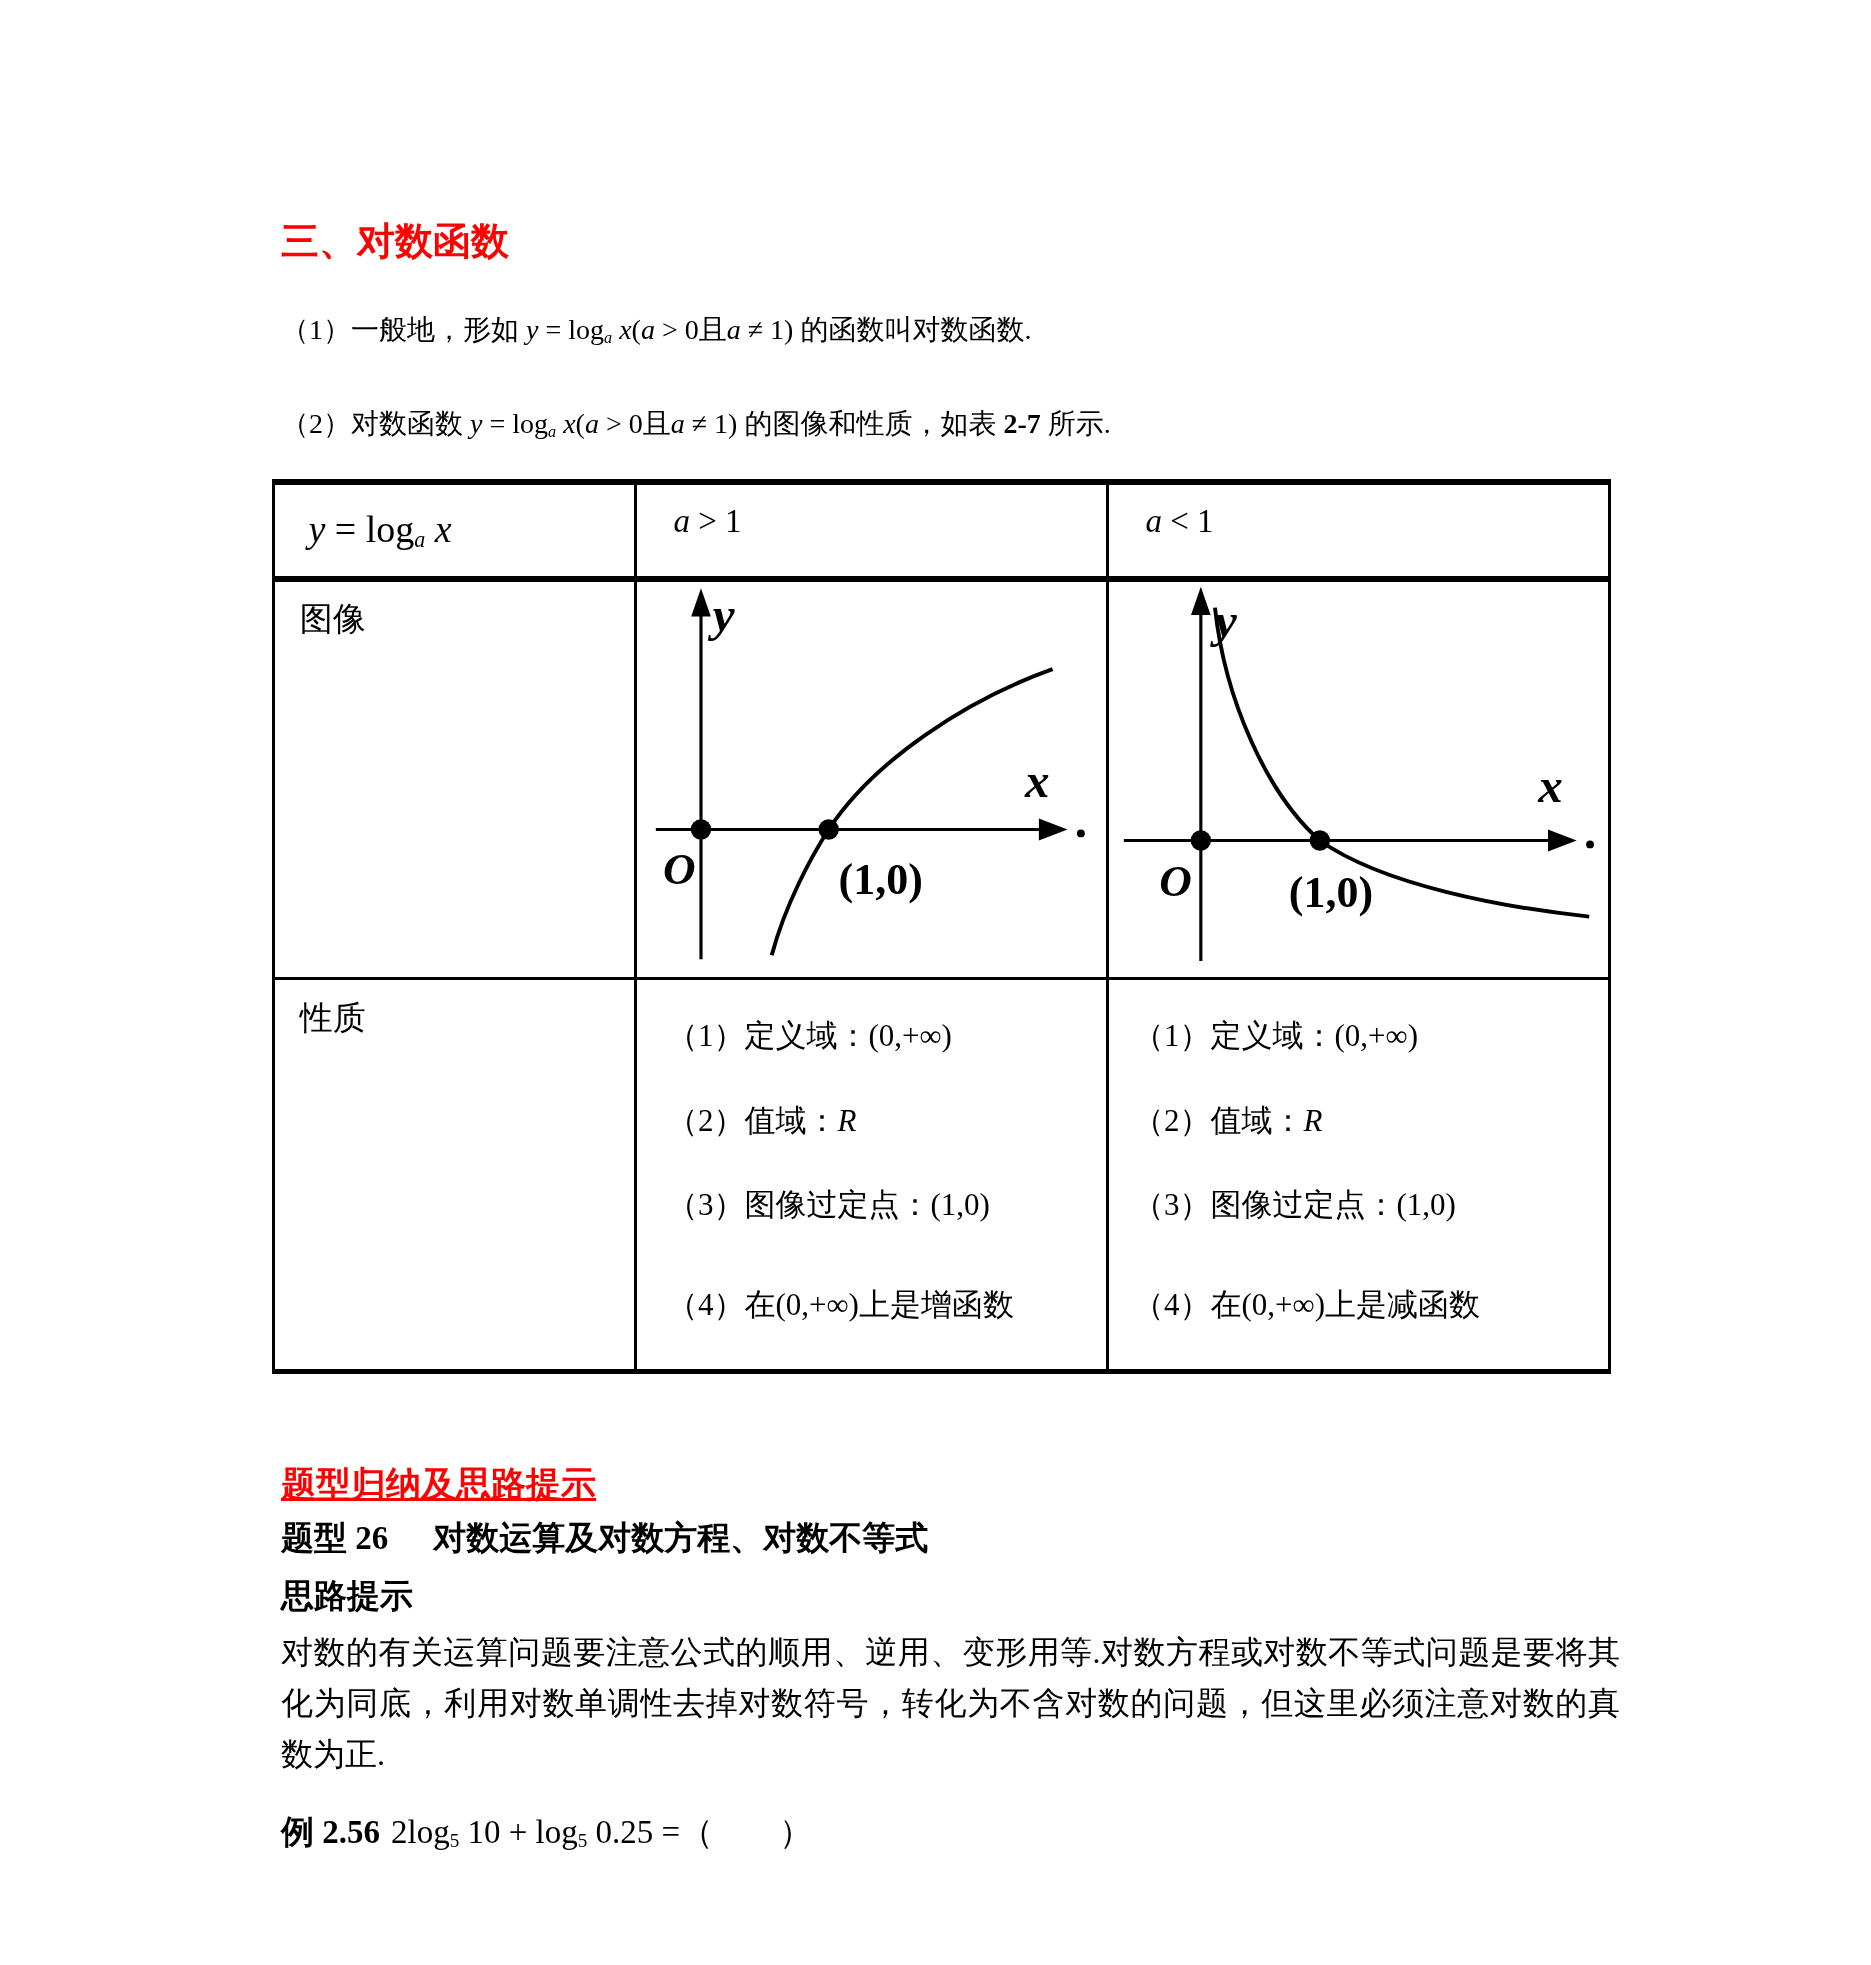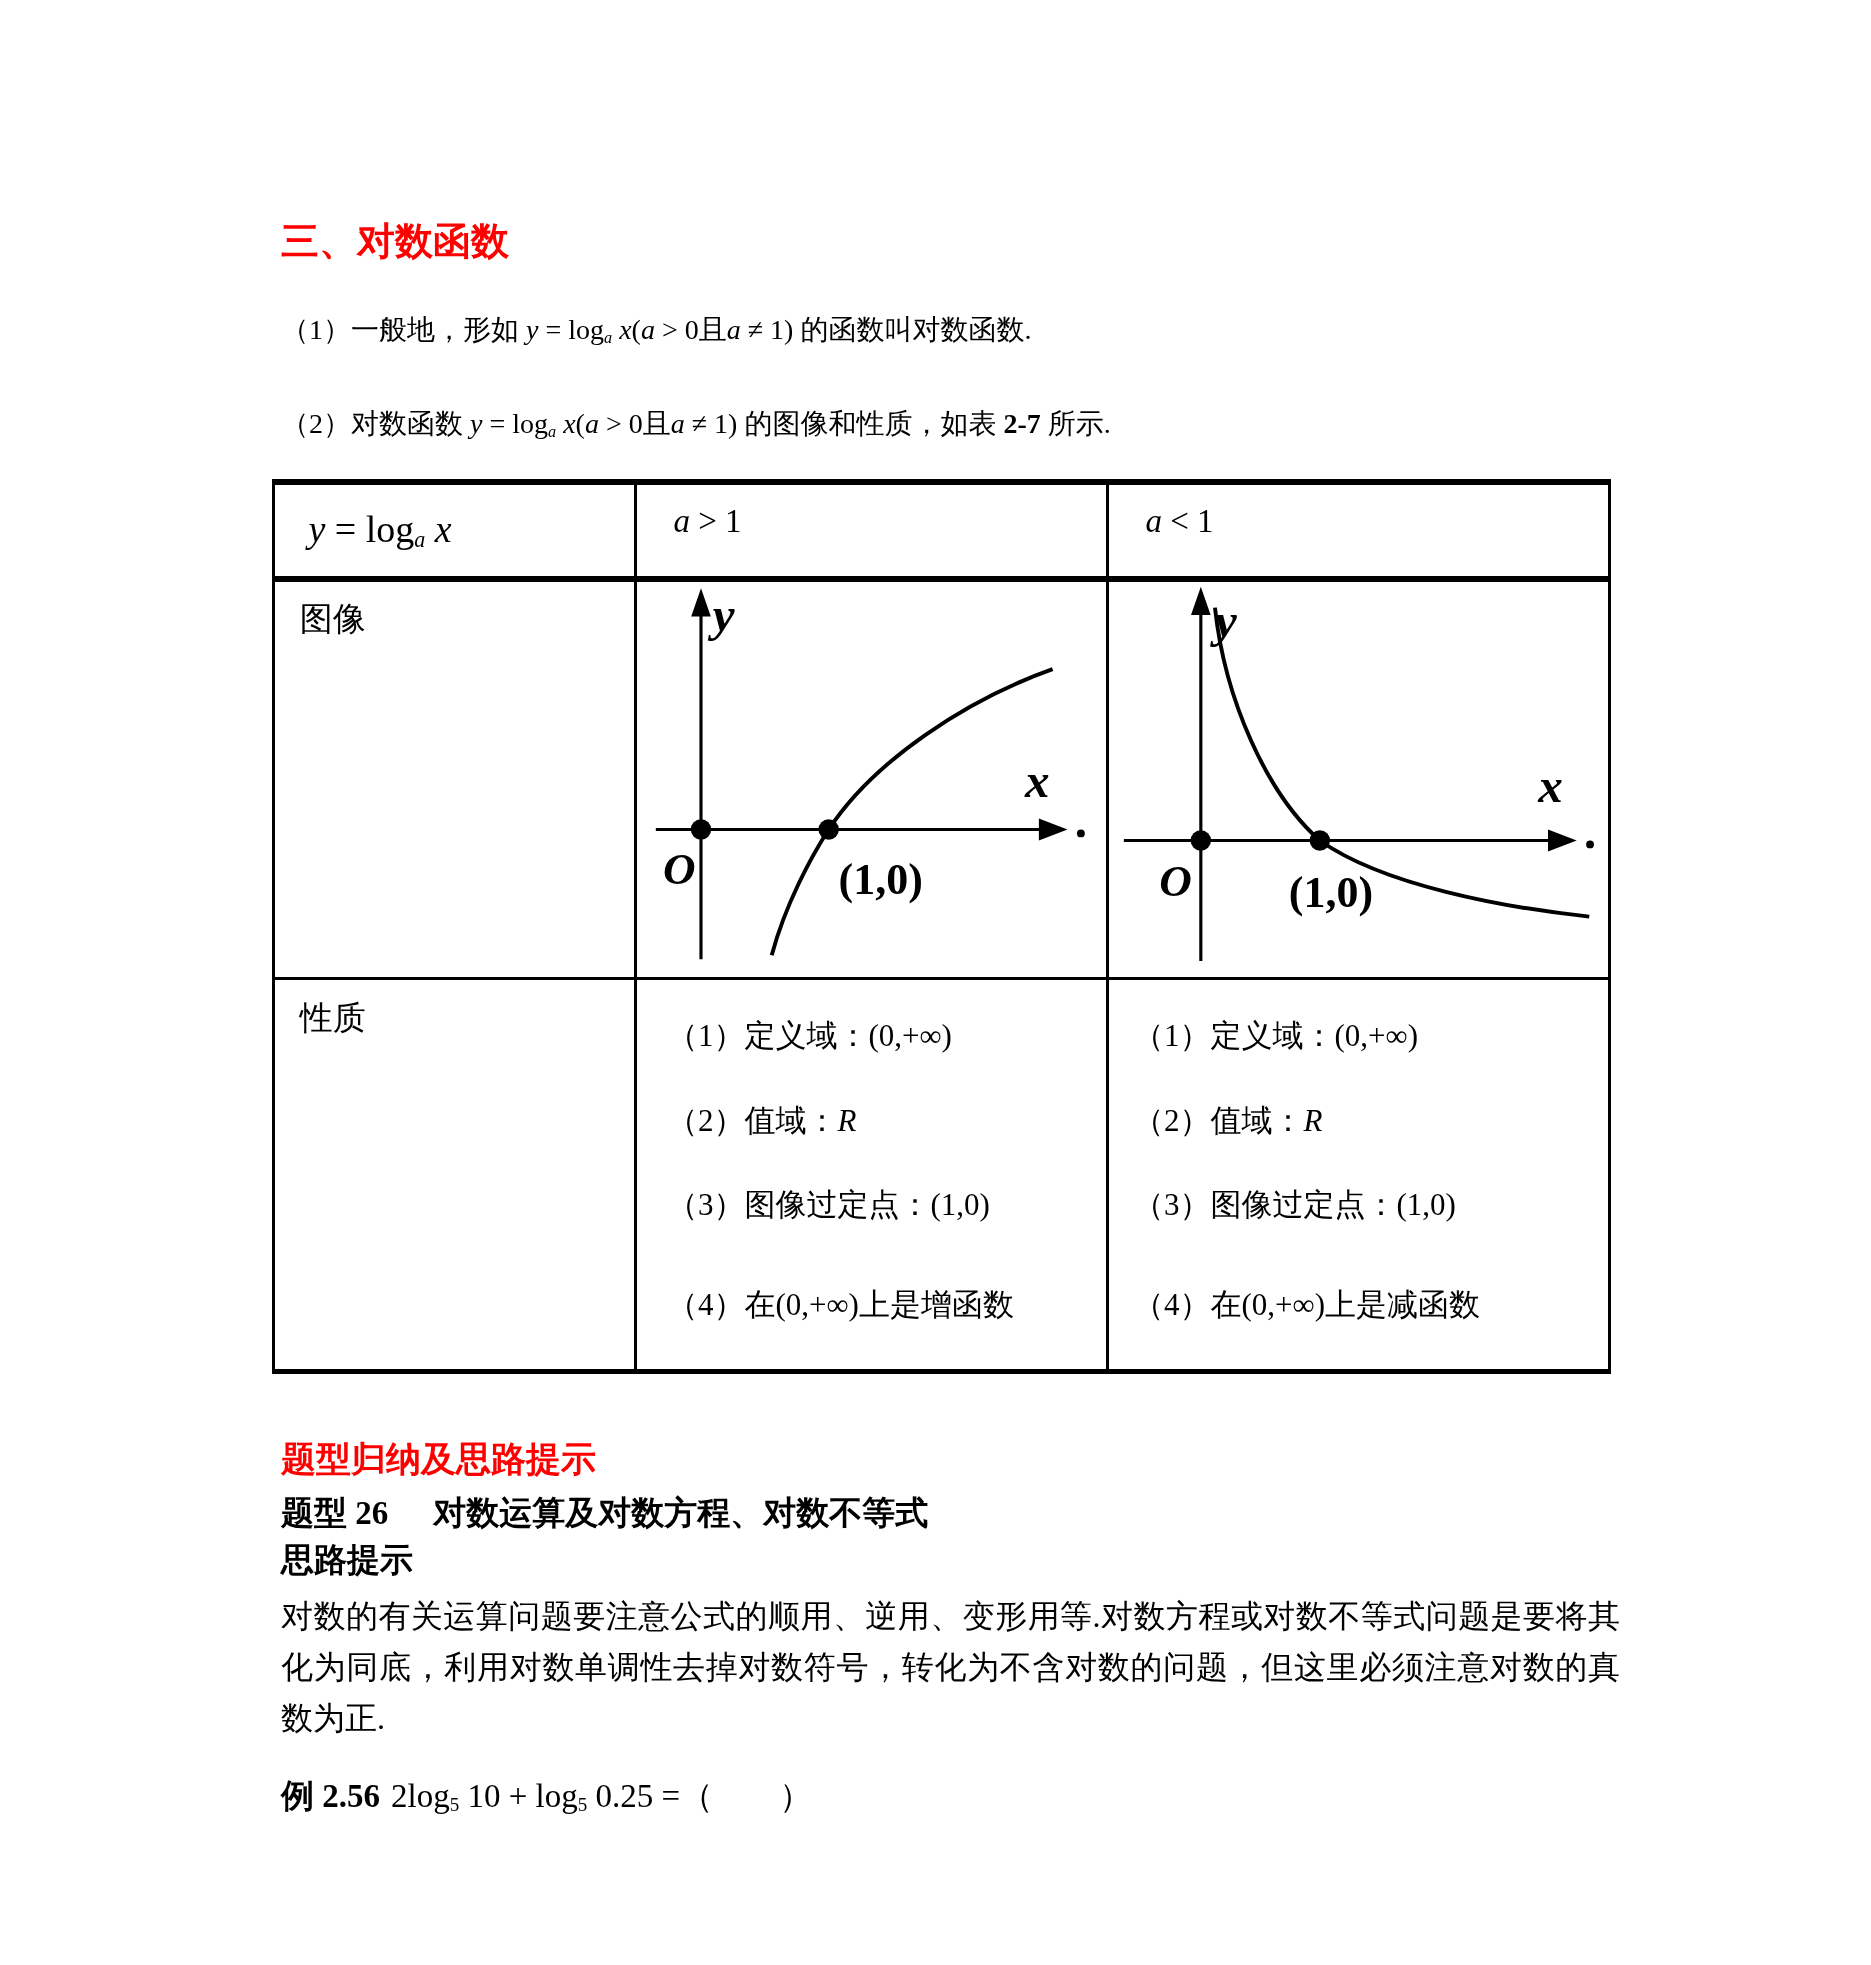--- a/index.html
+++ b/index.html
@@ -42,24 +42,24 @@
   .prop.gap { margin-top:60px; }
 
   svg .axisline { stroke:#000; stroke-width:8; fill:none; }
   svg .curve { stroke:#000; stroke-width:10; fill:none; }
   svg .dot { fill:#000; }
   svg text { font-family:"Liberation Serif","DejaVu Serif",serif; }
   svg .varlbl { font-style:italic; font-weight:bold; font-size:125px; }
   svg .olbl { font-style:italic; font-weight:bold; font-size:115px; }
   svg .ptlbl { font-weight:bold; font-size:112px; }
 
-  .red-sub { margin-top:63px; font-size:35px; font-weight:bold; color:var(--red); }
+  .red-sub { margin-top:88px; font-size:35px; font-weight:bold; color:var(--red);text-decoration:underline; }
   .type-line { margin-top:9.4px; font-size:33px; font-weight:bold; }
   .type-line .tlabel { margin-right:45px; }
-  .hint-label { margin-top:4px; font-size:33px; font-weight:bold; }
+  .hint-label { margin-top:15px; font-size:33px; font-weight:bold; }
   .para { margin-top:8.6px; font-size:32px; line-height:51px; text-align:justify; }
   .subsec { margin-top:9.4px; font-size:33px; }
   .example-line { margin-top:31px; font-size:33px; }
   .example-line .elabel { font-weight:bold; margin-right:11px; }
 </style>
 </head>
 <body>
 
 <div class="content">
 

